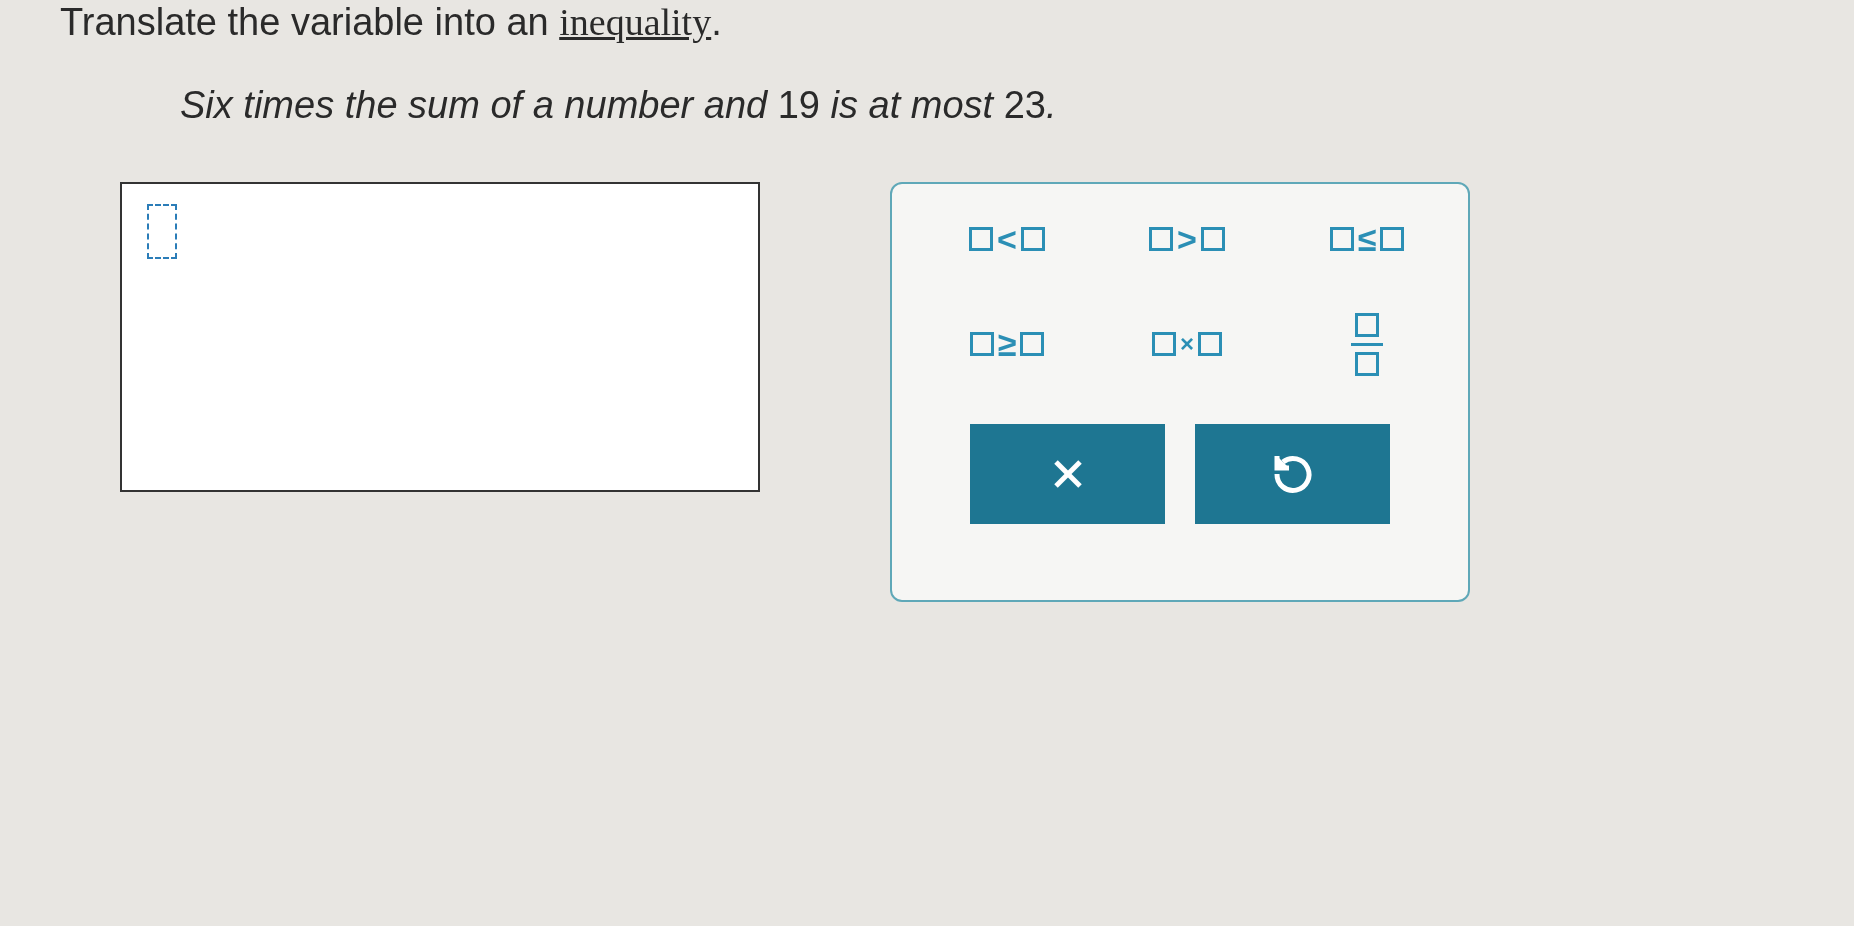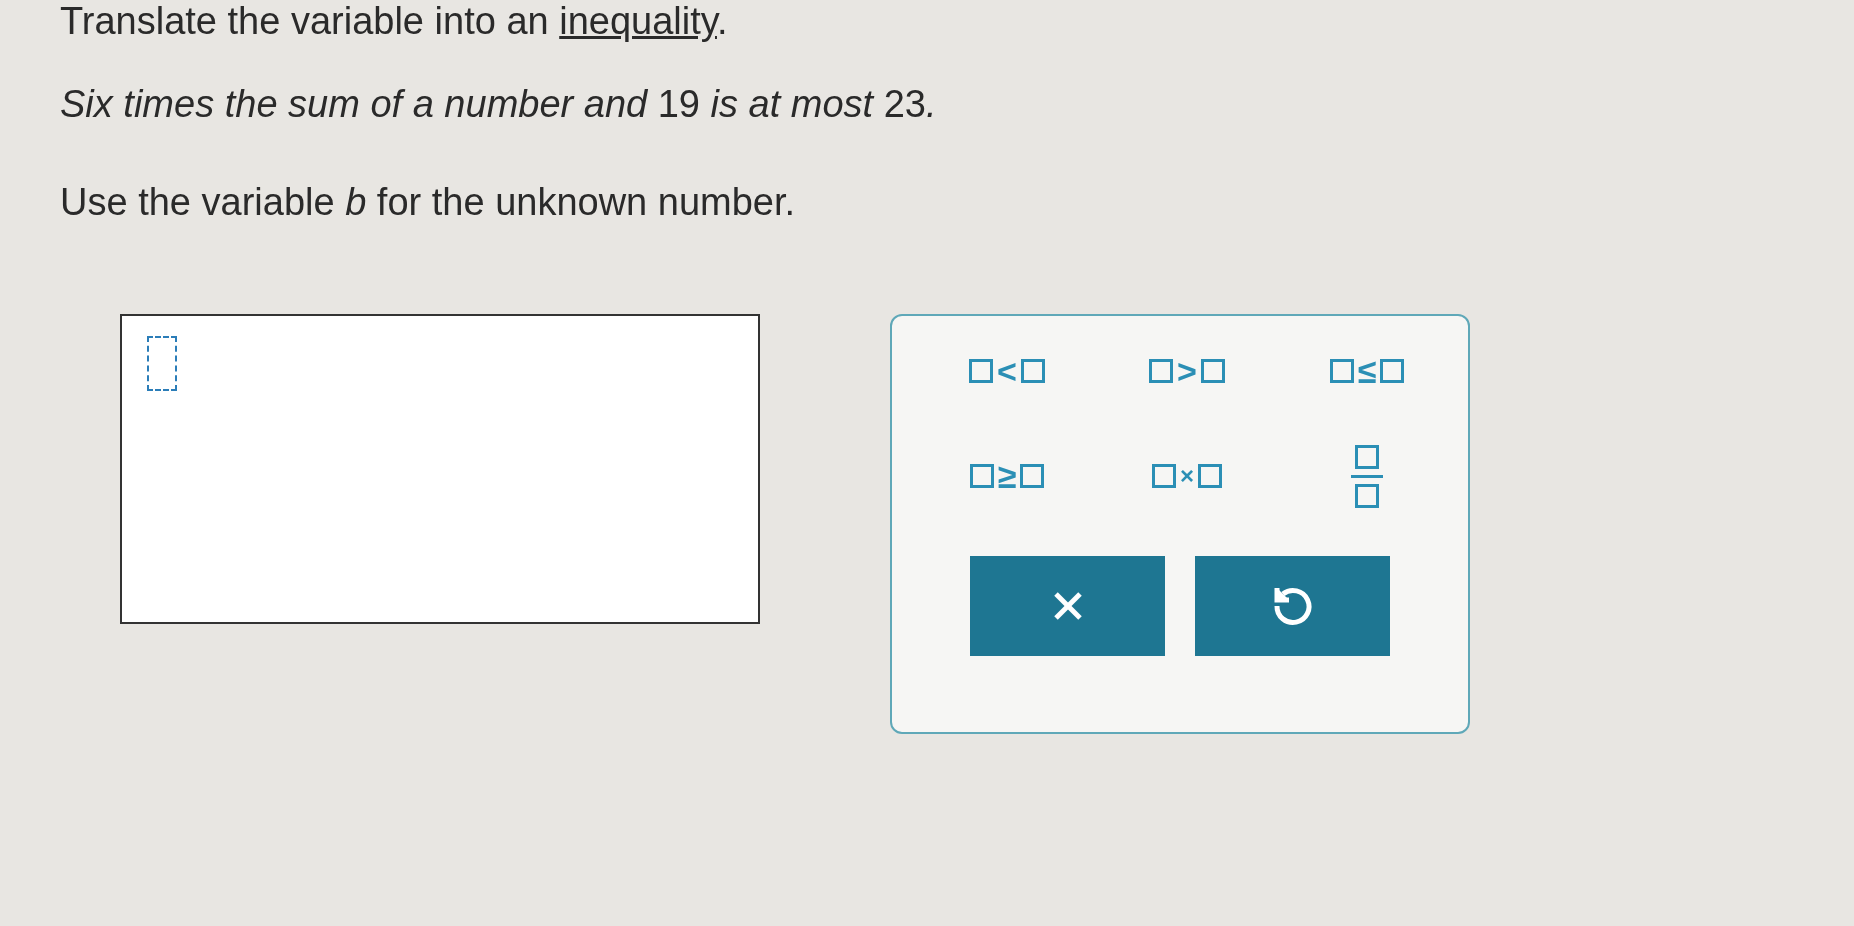--- a/index.html
+++ b/index.html
@@ -20,25 +20,27 @@
     }
     .instruction {
       font-size: 38px;
       color: #2a2a2a;
       margin-bottom: 40px;
       padding-top: 0;
     }
     .instruction .underline-link {
       text-decoration: underline;
       color: #2a2a2a;
+      font-family: Liberation Serif, serif;
     }
     .problem-statement {
       font-size: 38px;
       font-style: italic;
       color: #2a2a2a;
+      margin-left: 120px;
       margin-bottom: 55px;
     }
     .problem-statement .number {
       font-style: normal;
     }
     .variable-instruction {
       font-size: 38px;
       color: #2a2a2a;
       margin-bottom: 90px;
     }
@@ -150,23 +152,20 @@
 
 <div class="content">
   <div class="instruction">
     <span>Translate the variable into an </span><span class="underline-link">inequality</span><span>.</span>
   </div>
 
   <div class="problem-statement">
     <span>Six times the sum of a number and </span><span class="number">19</span><span> is at most </span><span class="number">23</span><span>.</span>
   </div>
 
-  <div class="variable-instruction">
-    <span>Use the variable </span><span class="var">b</span><span> for the unknown number.</span>
-  </div>
 
   <div class="work-area">
     <div class="answer-box">
       <span class="cursor-box"></span>
     </div>
 
     <div class="tools-panel">
       <div class="symbol-row">
         <div class="symbol-btn">
           <span class="sq"></span>

